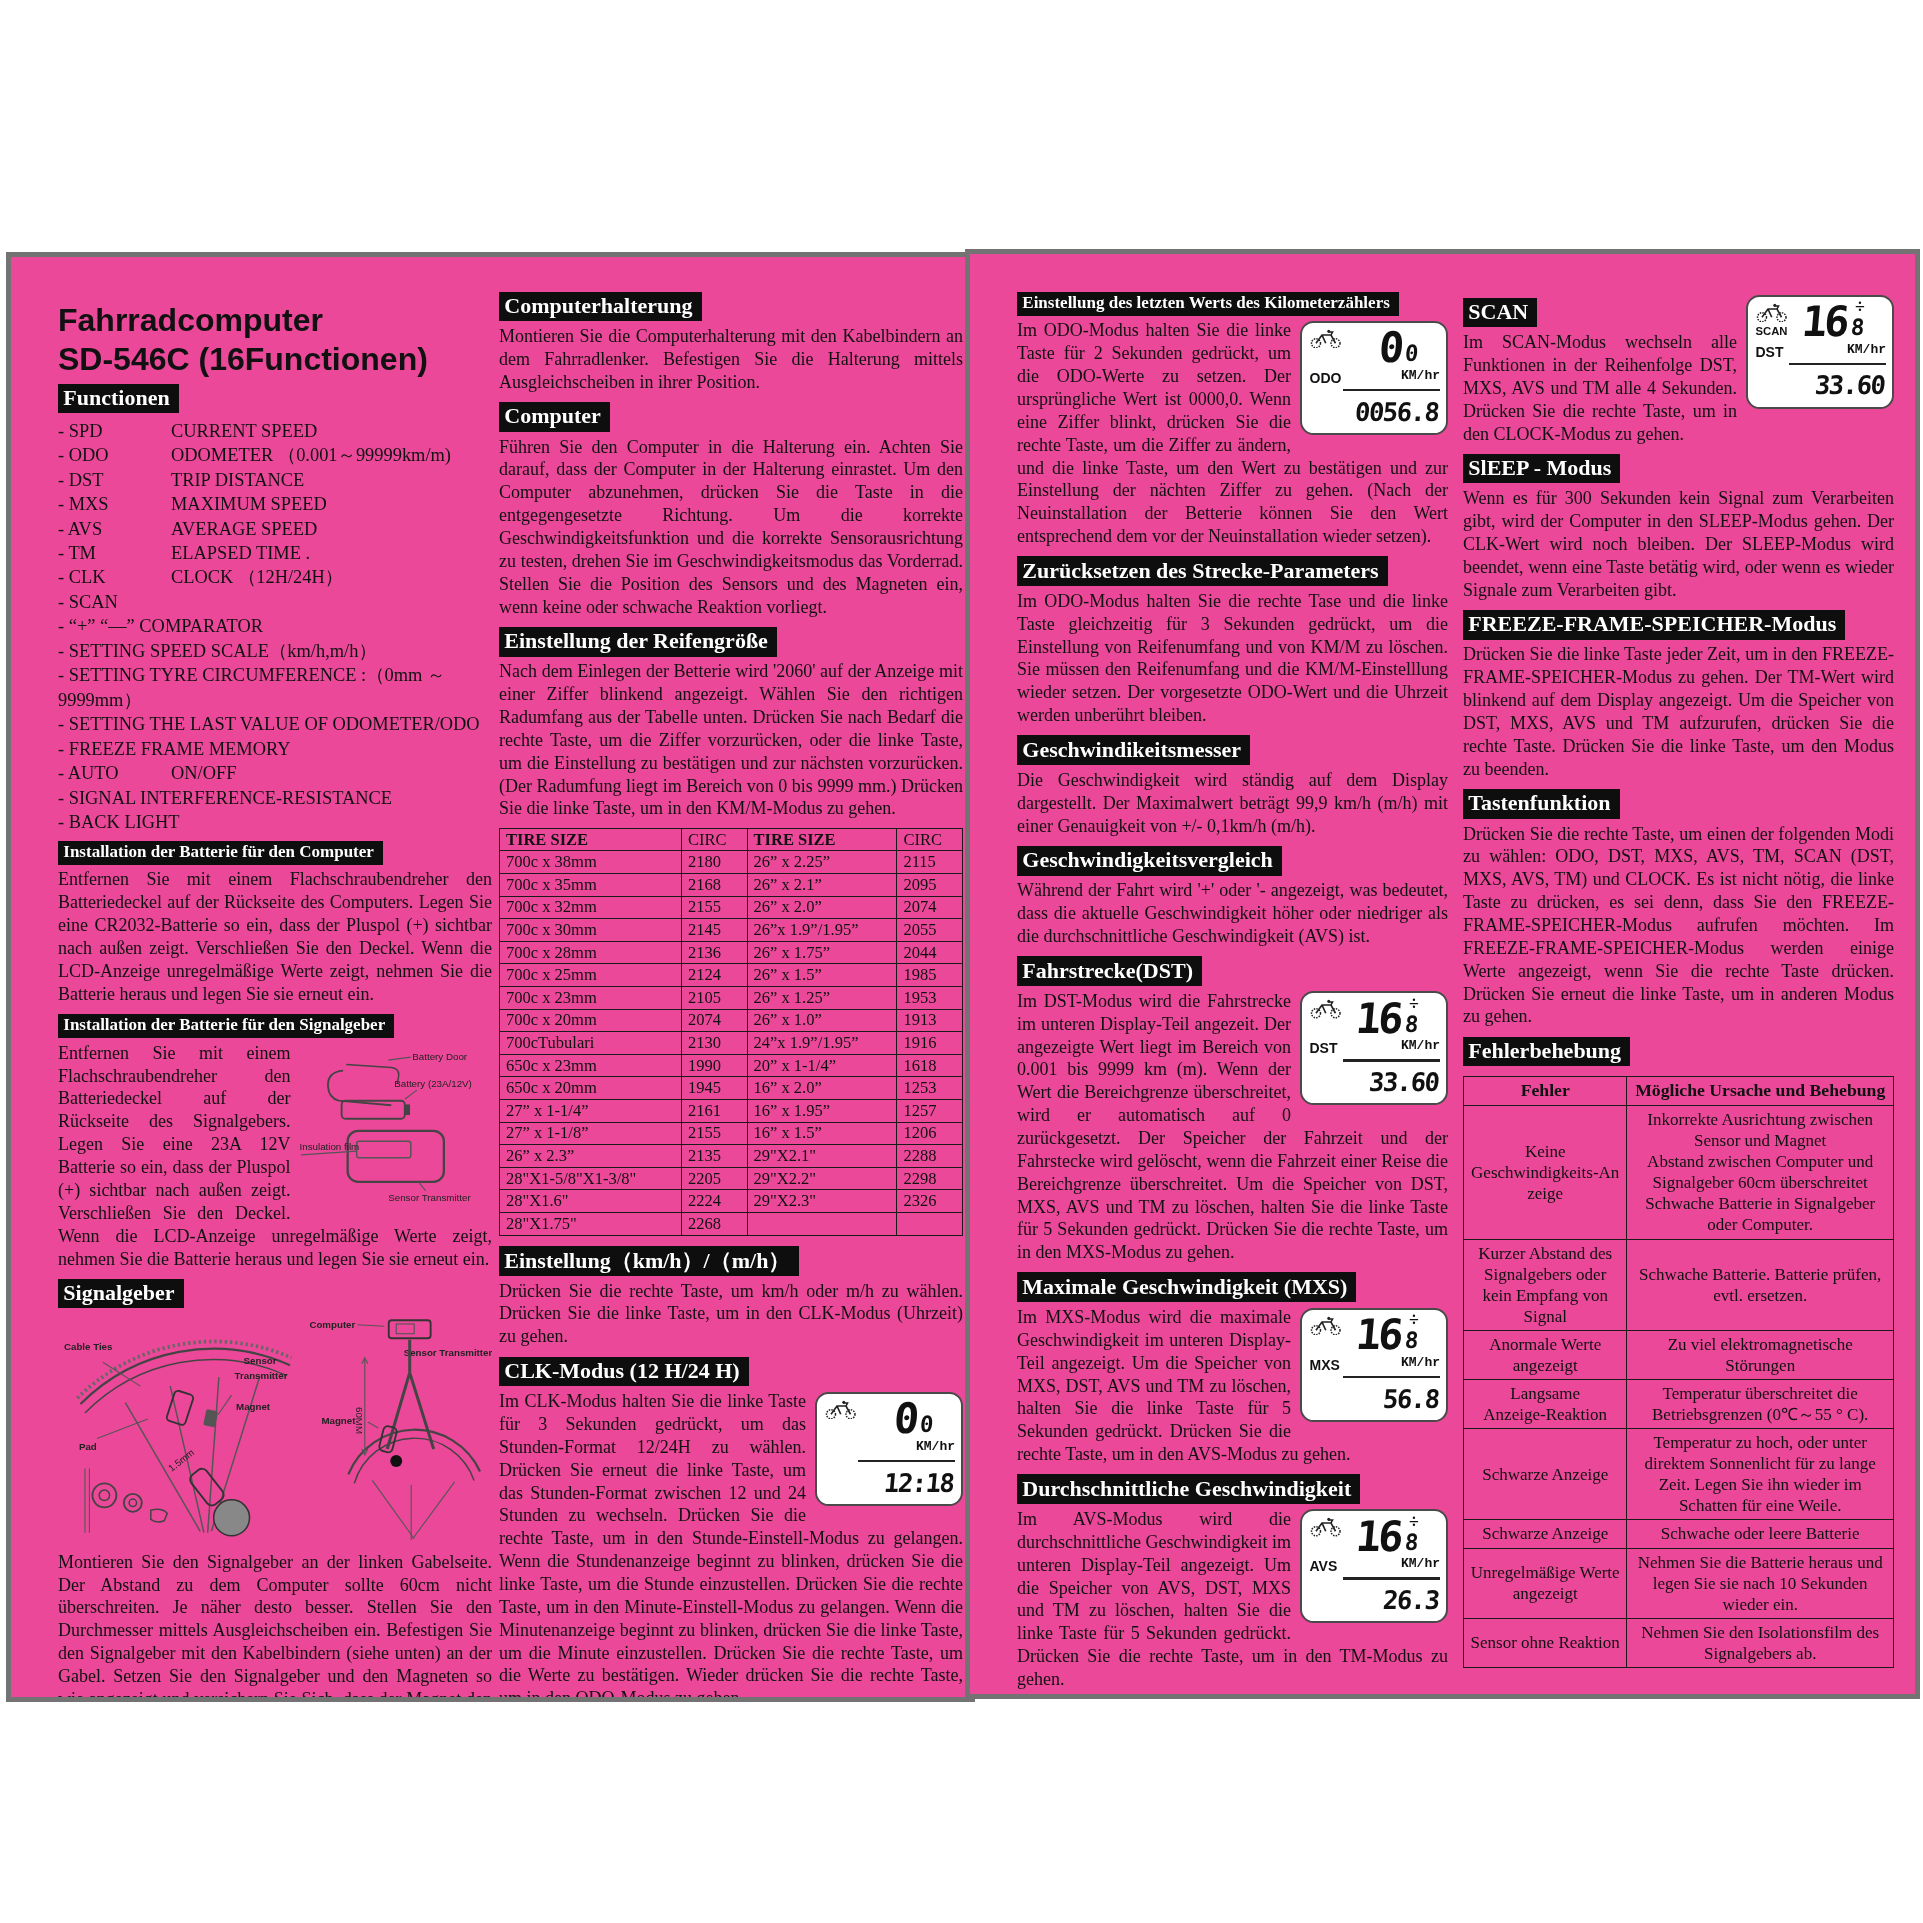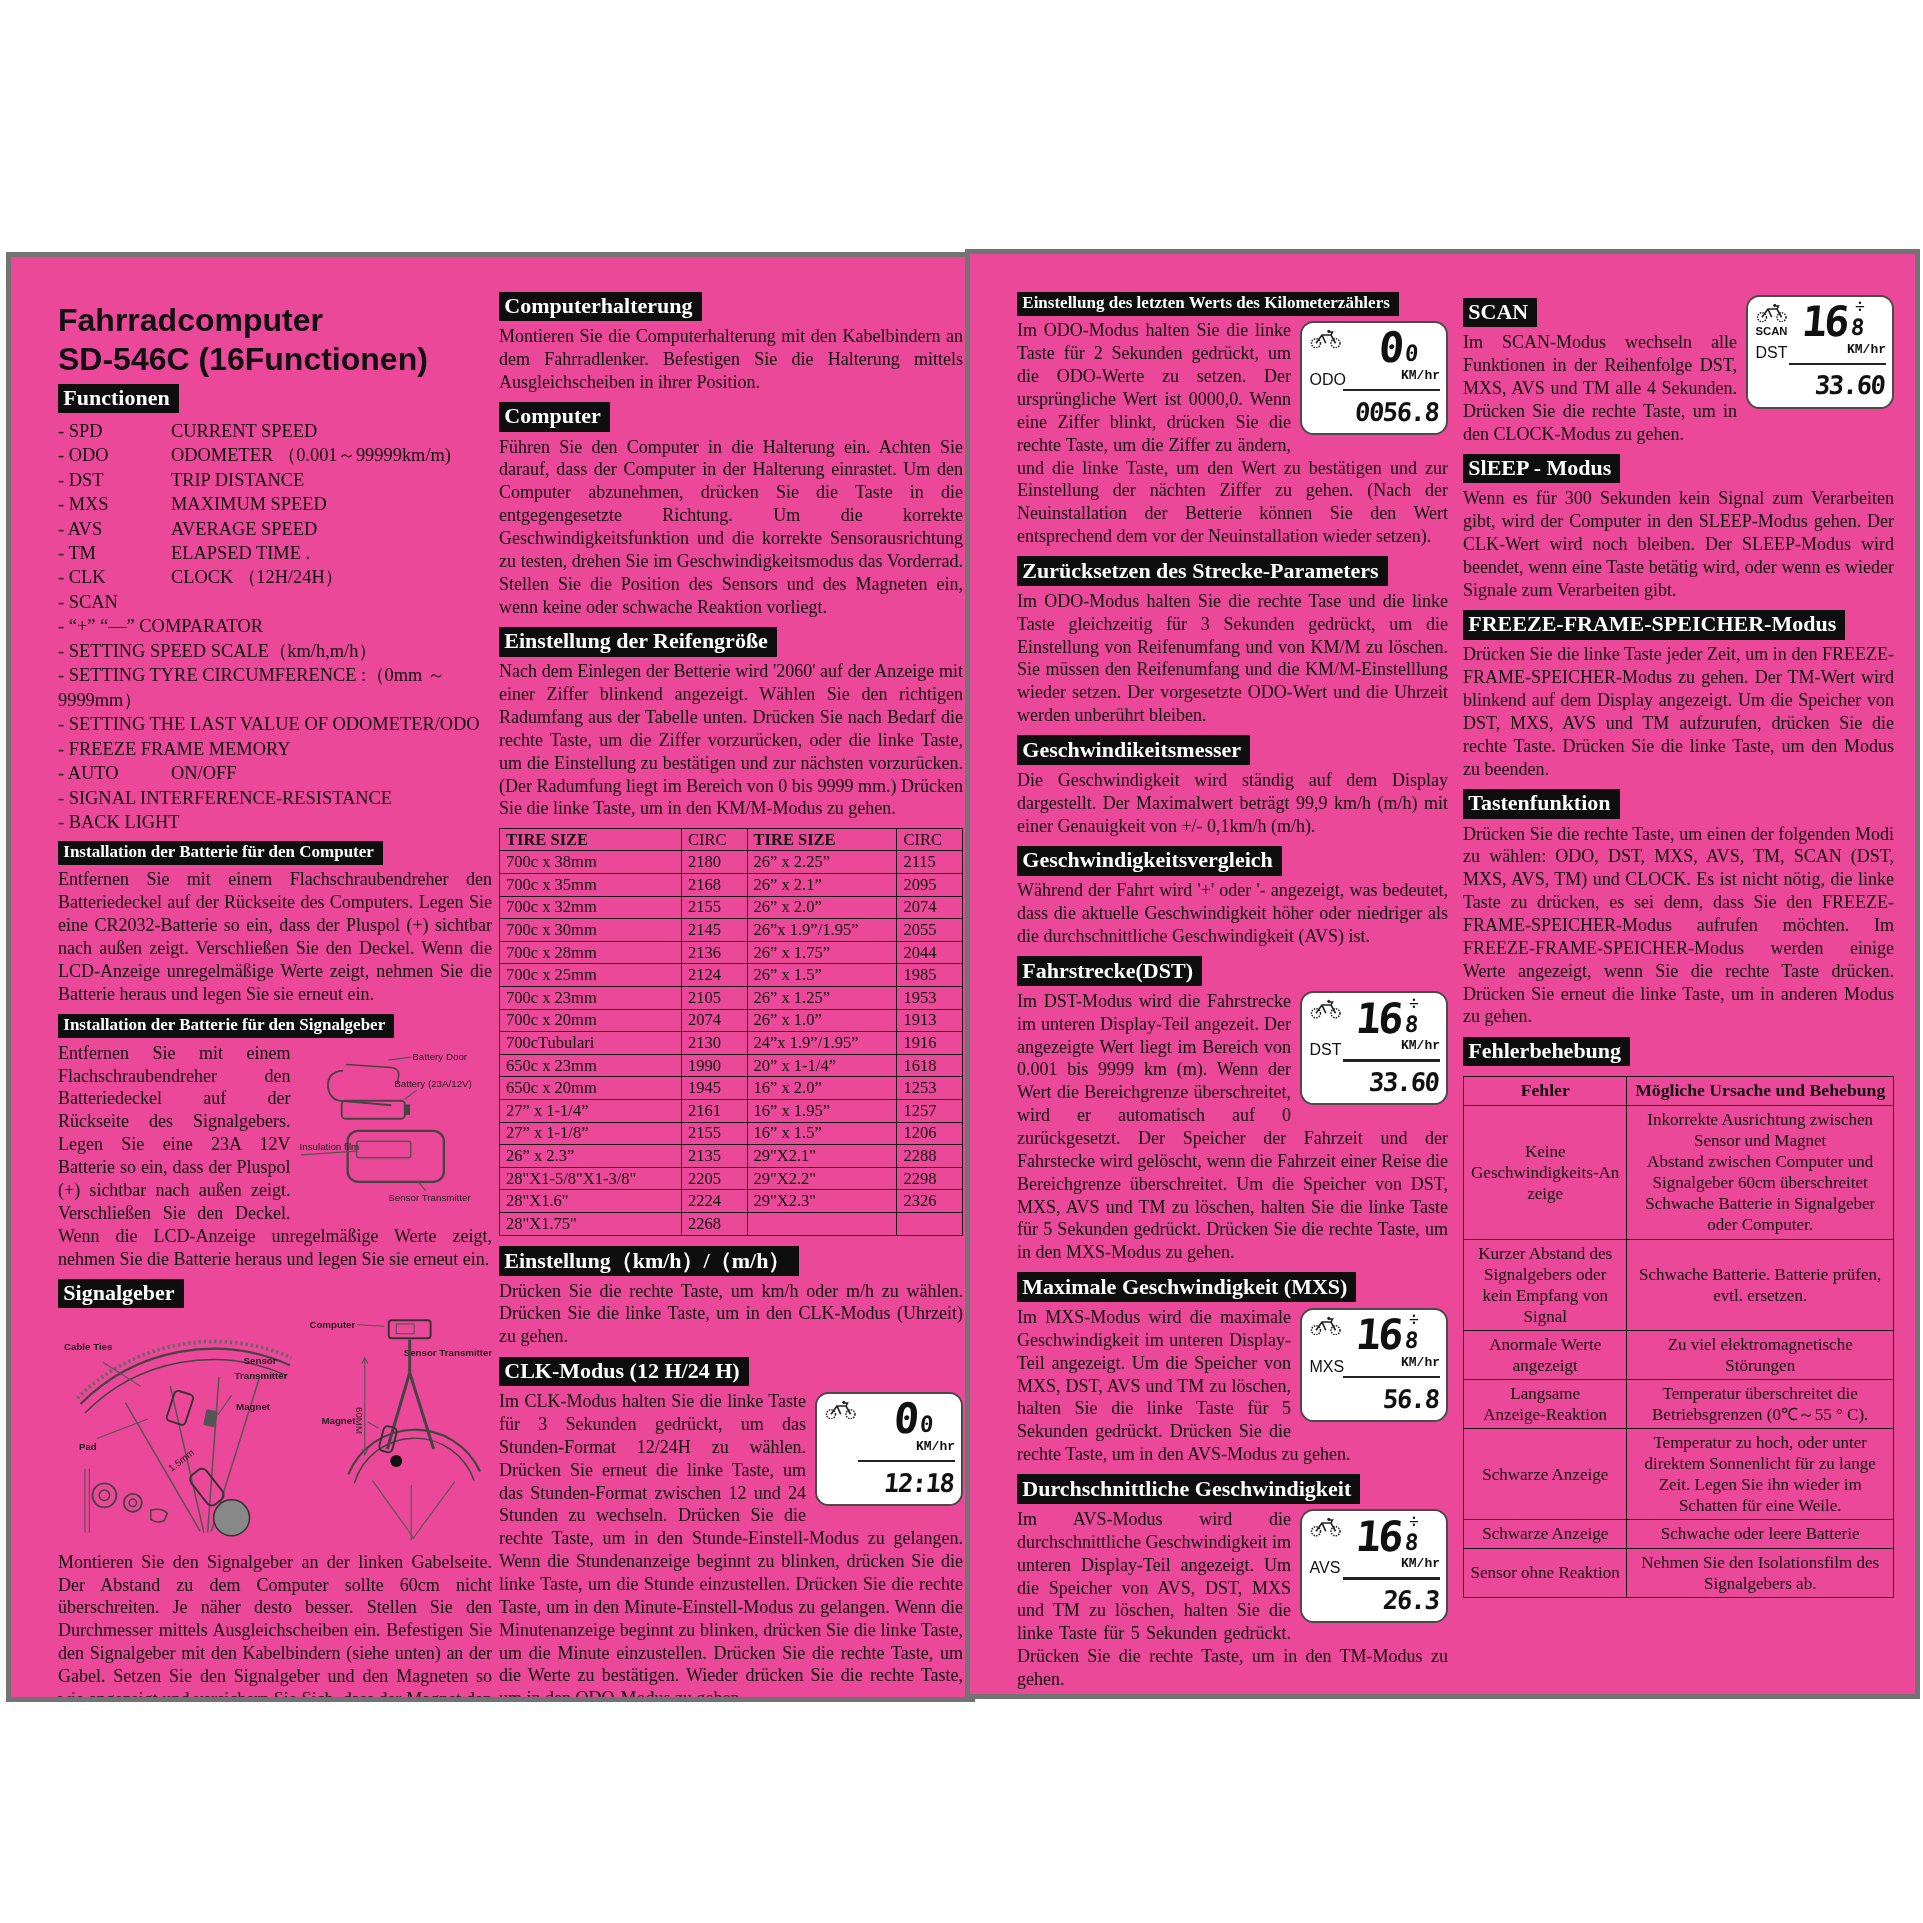--- a/index.html
+++ b/index.html
@@ -29,21 +29,21 @@
   .tire-table th.b{font-weight:bold}
   .err-table{width:100%;margin:6px 0 6px;font-size:17px;line-height:1.24}
   .err-table th,.err-table td{border:1.5px solid #1a1a1a;padding:3px 6px;text-align:center;
        vertical-align:middle;white-space:pre-line}
   .err-table th{font-size:17.7px}
 
   .lcd{float:right;position:relative;width:144px;height:110px;border:2.3px solid #4a4a4a;
        border-radius:13.5px;background:#fff;margin:1.5px 0 4.5px 9px}
   .lcd .bike{position:absolute;left:7.5px;top:6px}
   .lcd-mode-top{position:absolute;left:7.5px;top:28.6px;font-family:"Liberation Sans",sans-serif;font-weight:bold;font-size:11.3px}
-  .lcd-mode{position:absolute;left:7.5px;top:47px;font-family:"Liberation Sans",sans-serif;font-weight:normal;font-size:16px}
+  .lcd-mode{position:absolute;left:7.5px;top:47px;font-family:"Liberation Sans",sans-serif;font-weight:bold;font-size:14px}
   .dseg{font-family:"DejaVu Sans Mono",monospace;font-weight:bold;transform:skewX(-5deg)}
   .lcd-big{position:absolute;right:45px;top:4.5px;font-size:42px;line-height:1;letter-spacing:-3px}
   .lcd-plus{position:absolute;right:27px;top:1.5px;font-weight:bold;font-size:18px;line-height:1}
   .lcd-small{position:absolute;right:27px;top:19.5px;font-size:22.5px;line-height:1}
   .lcd-unit{position:absolute;right:6px;top:45px;font-family:Liberation Mono, monospace;font-weight:bold;font-size:13px}
   .lcd-line{position:absolute;left:41px;right:6px;top:66px;height:2.3px;background:#222}
   .lcd-bottom{position:absolute;right:7.5px;top:73px;font-size:25.6px;letter-spacing:-1.5px}
 
   .fig-batt{float:right;width:194px;height:164px;margin:0 0 3px 7.5px}
   .fig-sig{width:100%;height:234px;margin:1.5px 0 3px;display:block}
@@ -551,20 +551,25 @@
           <tr>
             <td>Schwarze Anzeige</td>
             <td>Temperatur zu hoch, oder unter direktem Sonnenlicht für zu lange Zeit. Legen Sie ihn wieder im Schatten für eine Weile.</td>
           </tr>
 
           <tr>
             <td>Schwarze Anzeige</td>
             <td>Schwache oder leere Batterie</td>
           </tr>
 
+          <tr>
+            <td>Unregelmäßige Werte
+angezeigt</td>
+            <td>Nehmen Sie die Batterie heraus und legen Sie sie nach 10 Sekunden wieder ein.</td>
+          </tr>
 
           <tr>
             <td>Sensor ohne Reaktion</td>
             <td>Nehmen Sie den Isolationsfilm des Signalgebers ab.</td>
           </tr>
         </tbody>
     </table>
 
     
     

